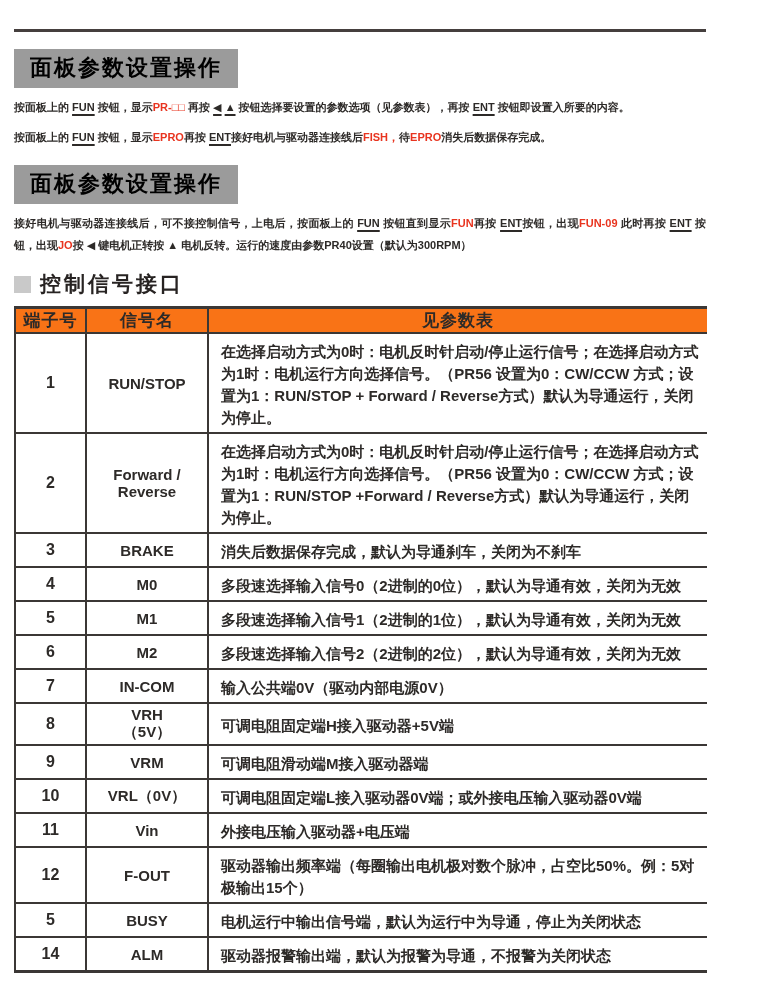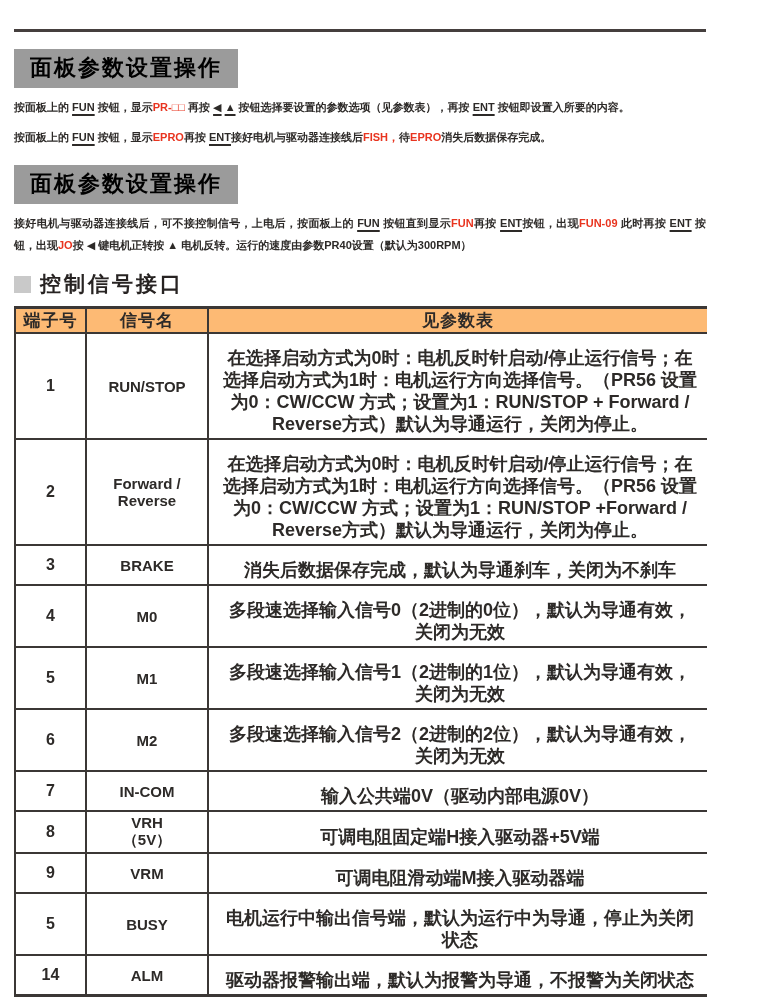--- a/index.html
+++ b/index.html
@@ -75,34 +75,34 @@
   .signal-table th, .signal-table td {
     border-top: 2px solid #3b3735;
     vertical-align: middle;
   }
   .signal-table th:nth-child(1), .signal-table th:nth-child(2),
   .signal-table td:nth-child(1), .signal-table td:nth-child(2) {
     border-right: 2px solid #3b3735;
     text-align: center;
   }
   .signal-table thead th {
-    background: #fdba74;
+    background: #f97316;
     height: 24px;
     font-size: 17px;
     letter-spacing: 1px;
     text-align: center;
   }
   .signal-table td { height: 29px; padding: 2px 6px; }
   .signal-table td:nth-child(1) { font-size: 16px; }
   .signal-table td:nth-child(2) { font-size: 15px; padding: 2px 20px; }
   .signal-table td:nth-child(3) {
-    font-size: 18px;
+    font-size: 15px;
     line-height: 22px;
-    padding: 13px 8px 3px 12px;
-    text-align: center;
+    padding: 7px 8px 3px 12px;
+    text-align: left;
   }
 </style>
 </head>
 <body>
 
 <div class="page">
 
   <div class="top-rule"></div>
 
   <div class="badge">面板参数设置操作</div>
@@ -171,20 +171,35 @@
           <td>8</td>
           <td>VRH（5V）</td>
           <td>可调电阻固定端H接入驱动器+5V端</td>
         </tr>
         <tr>
           <td>9</td>
           <td>VRM</td>
           <td>可调电阻滑动端M接入驱动器端</td>
         </tr>
         <tr>
+          <td>10</td>
+          <td>VRL（0V）</td>
+          <td>可调电阻固定端L接入驱动器0V端；或外接电压输入驱动器0V端</td>
+        </tr>
+        <tr>
+          <td>11</td>
+          <td>Vin</td>
+          <td>外接电压输入驱动器+电压端</td>
+        </tr>
+        <tr>
+          <td>12</td>
+          <td>F-OUT</td>
+          <td>驱动器输出频率端（每圈输出电机极对数个脉冲，占空比50%。例：5对极输出15个）</td>
+        </tr>
+        <tr>
           <td>5</td>
           <td>BUSY</td>
           <td>电机运行中输出信号端，默认为运行中为导通，停止为关闭状态</td>
         </tr>
         <tr>
           <td>14</td>
           <td>ALM</td>
           <td>驱动器报警输出端，默认为报警为导通，不报警为关闭状态</td>
         </tr>
       </tbody>

